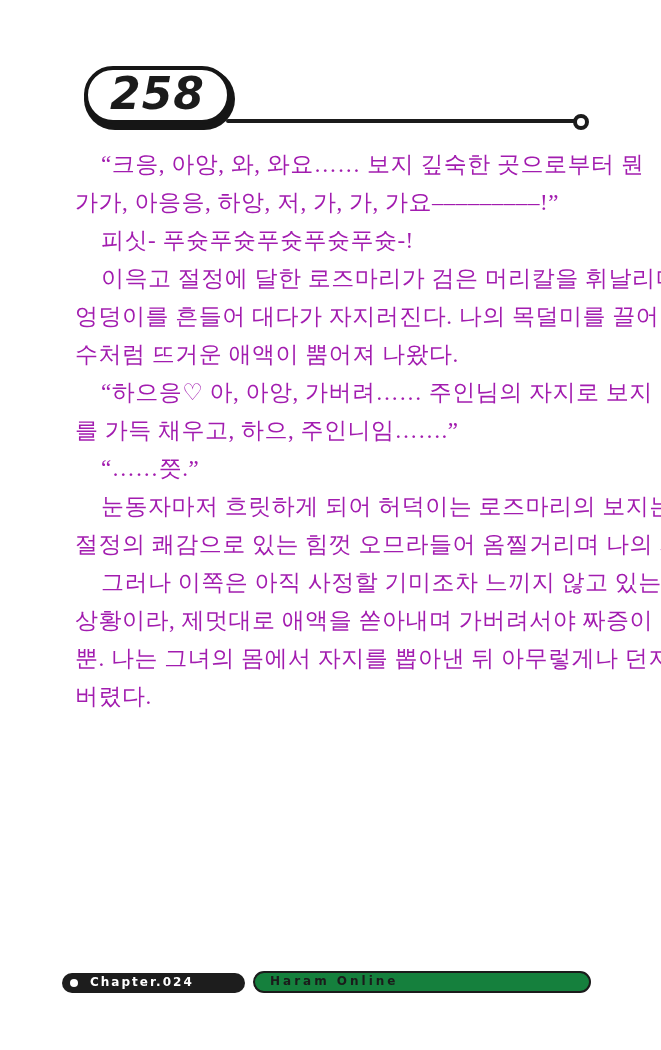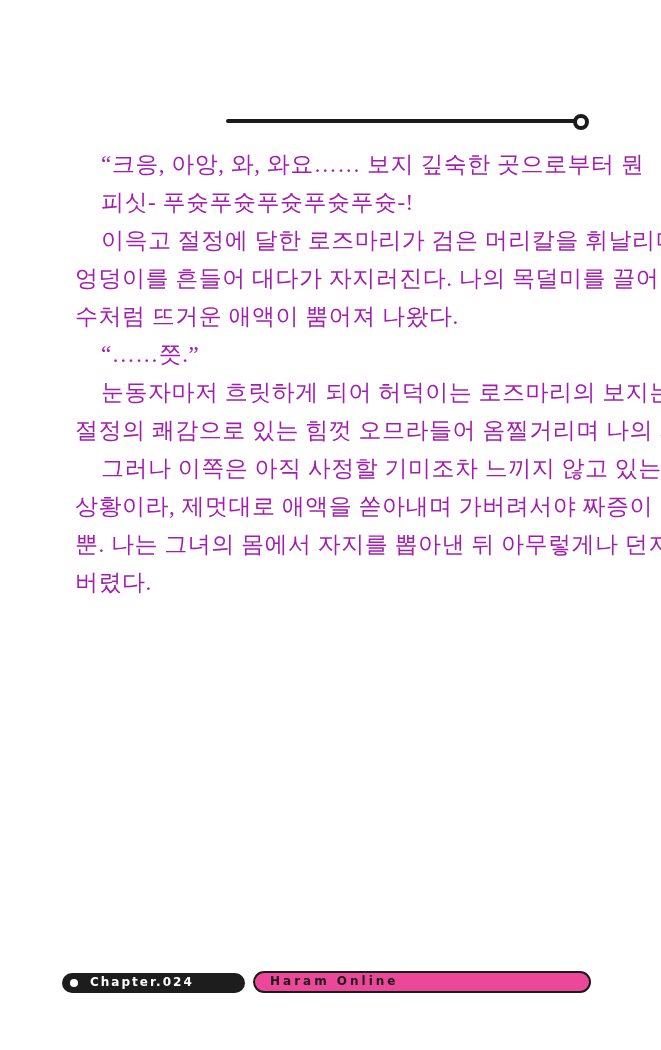--- a/index.html
+++ b/index.html
@@ -75,57 +75,63 @@
   .chapter-text{
     margin-left:12px;
     font-family:"DejaVu Sans","Liberation Sans",sans-serif;
     font-size:12px;font-weight:bold;
     letter-spacing:2px;color:#ffffff;
     white-space:nowrap;transform:translateY(-1px);
   }
   .series-pill{
     position:absolute;left:253px;top:0;
     width:338px;height:22px;
-    background:#ec4899;
+    background:#15803d;
     border:2.5px solid #1b1b1b;border-radius:13px;
     display:flex;align-items:center;
     box-sizing:border-box;padding-left:15px;
   }
   .series-text{
     font-family:"DejaVu Sans","Liberation Sans",sans-serif;
     font-size:12px;font-weight:bold;
     letter-spacing:3px;color:#1b1b1b;
     white-space:nowrap;transform:translateY(-1px);
   }
 </style>
 </head>
 <body>
 
 <div class="page">
 
+  <div class="pagenum-pill">
+    <span class="pagenum">258</span>
+  </div>
   <div class="header-rule"></div>
   <div class="header-ring"></div>
 
   <div class="text-block">
 
     <p>
       <span class="ln first">“크응, 아앙, 와, 와요…… 보지 깊숙한 곳으로부터 뭔</span>
+      <span class="ln">가가, 아응응, 하앙, 저, 가, 가, 가요–––––––––!”</span>
     </p>
 
     <p class="gap-a">
       <span class="ln first">피싯- 푸슛푸슛푸슛푸슛푸슛-!</span>
     </p>
 
     <p class="gap-b">
       <span class="ln first">이윽고 절정에 달한 로즈마리가 검은 머리칼을 휘날리며</span>
       <span class="ln">엉덩이를 흔들어 대다가 자지러진다. 나의 목덜미를 끌어안</span>
       <span class="ln">수처럼 뜨거운 애액이 뿜어져 나왔다.</span>
     </p>
 
     <p class="gap-c">
+      <span class="ln first">“하으응♡ 아, 아앙, 가버려…… 주인님의 자지로 보지</span>
+      <span class="ln">를 가득 채우고, 하으, 주인니임…….”</span>
     </p>
 
     <p>
       <span class="ln first">“……쯧.”</span>
     </p>
 
     <p class="gap-d">
       <span class="ln first">눈동자마저 흐릿하게 되어 허덕이는 로즈마리의 보지는,</span>
       <span class="ln">절정의 쾌감으로 있는 힘껏 오므라들어 옴찔거리며 나의 자</span>
     </p>

